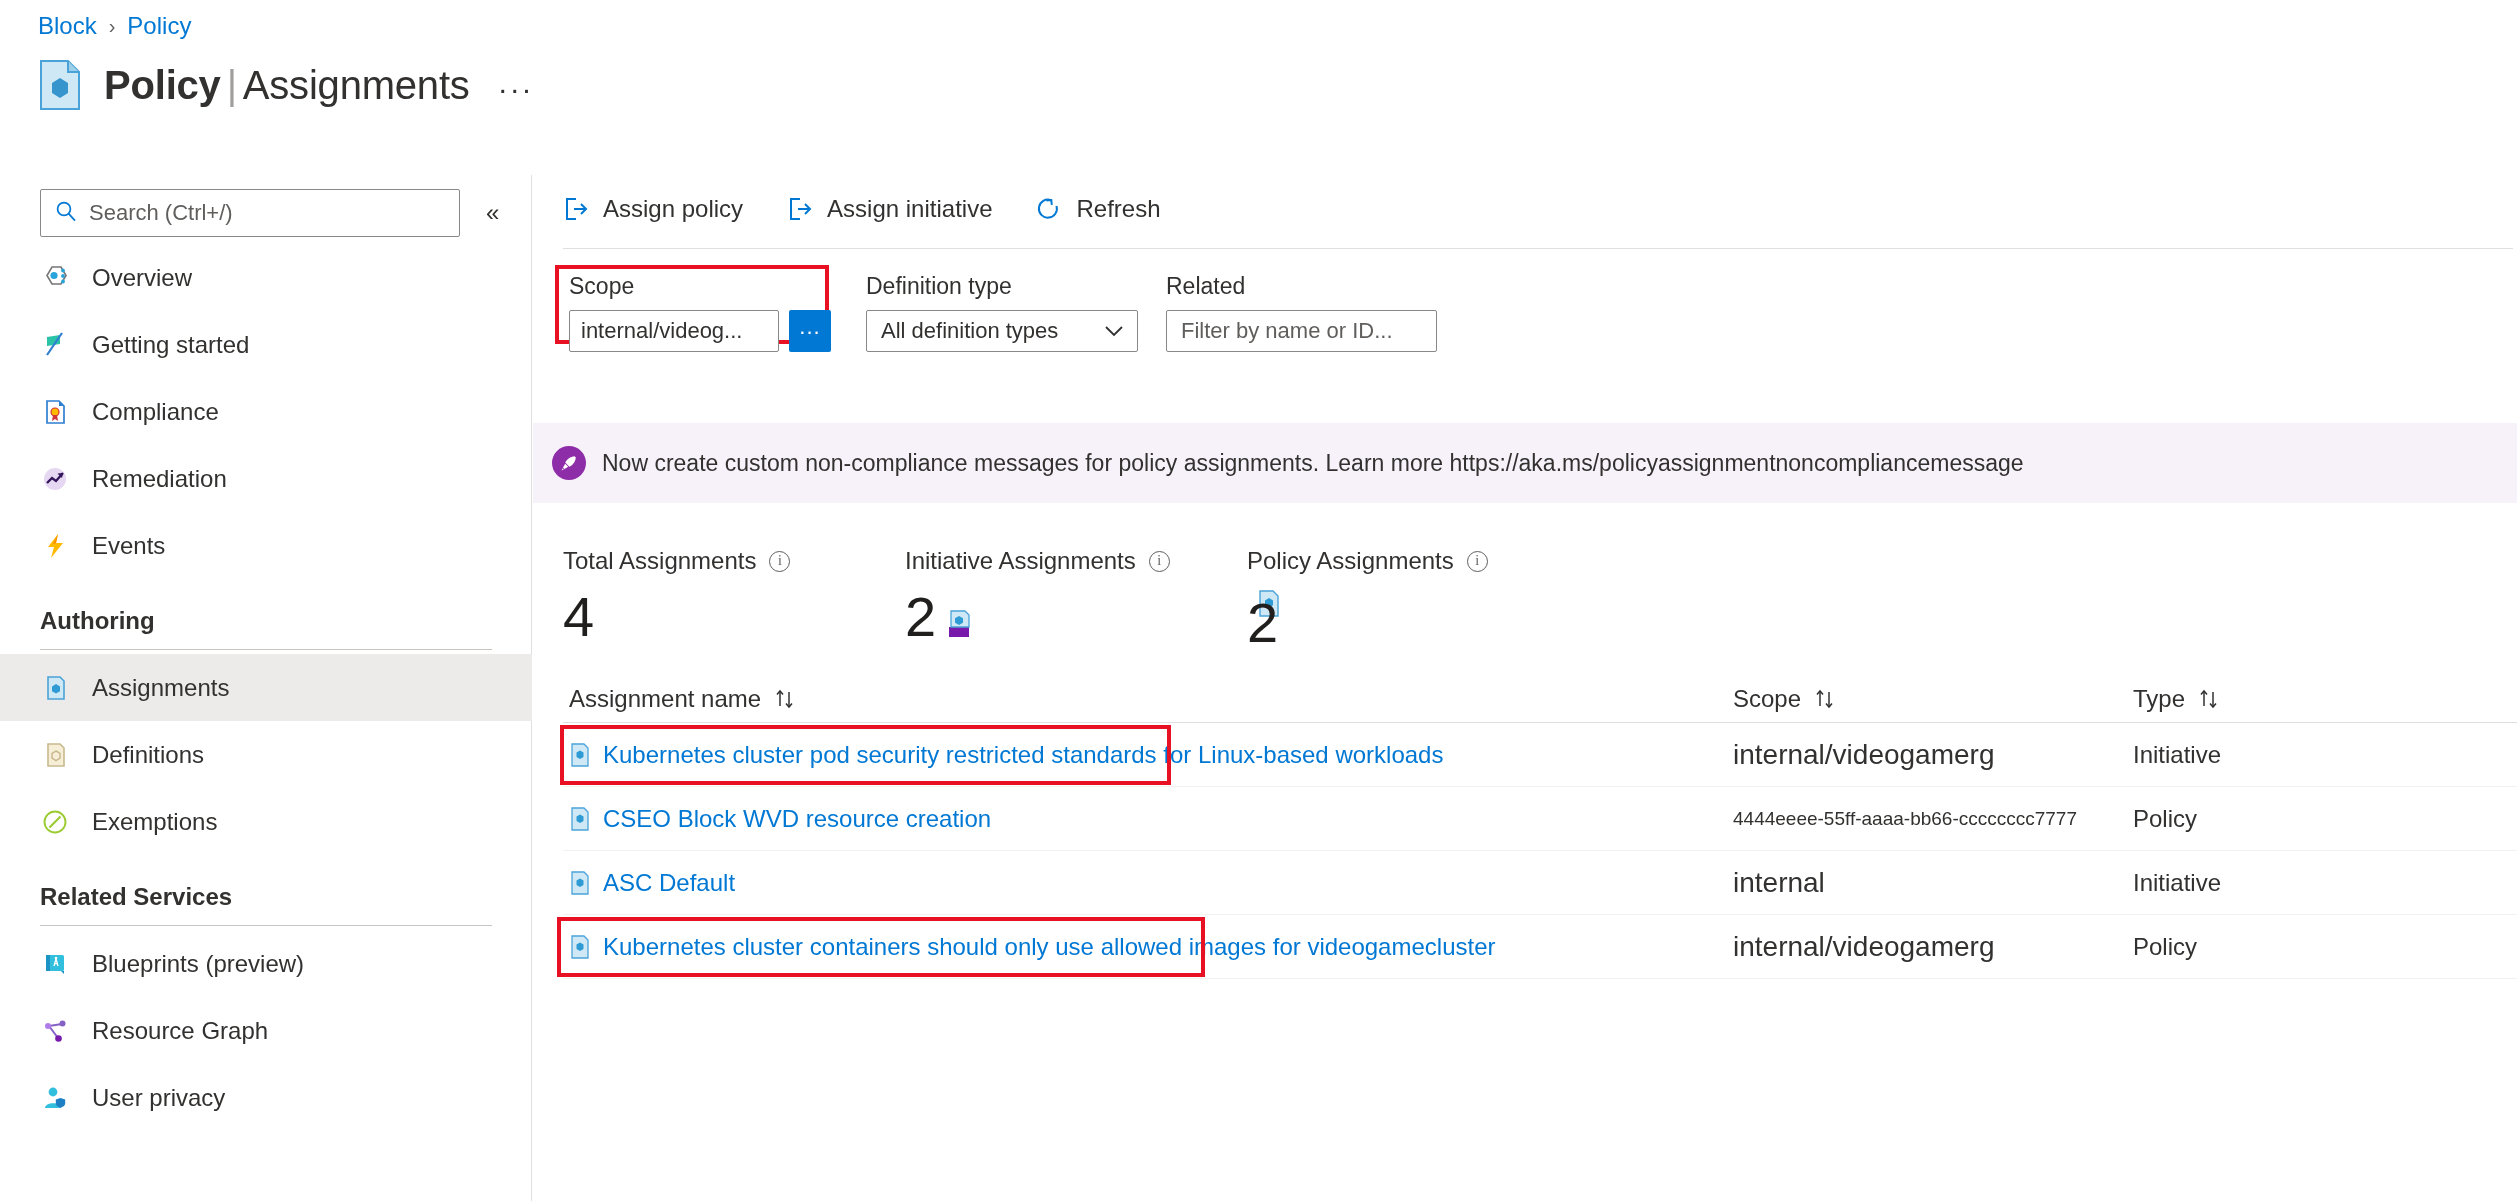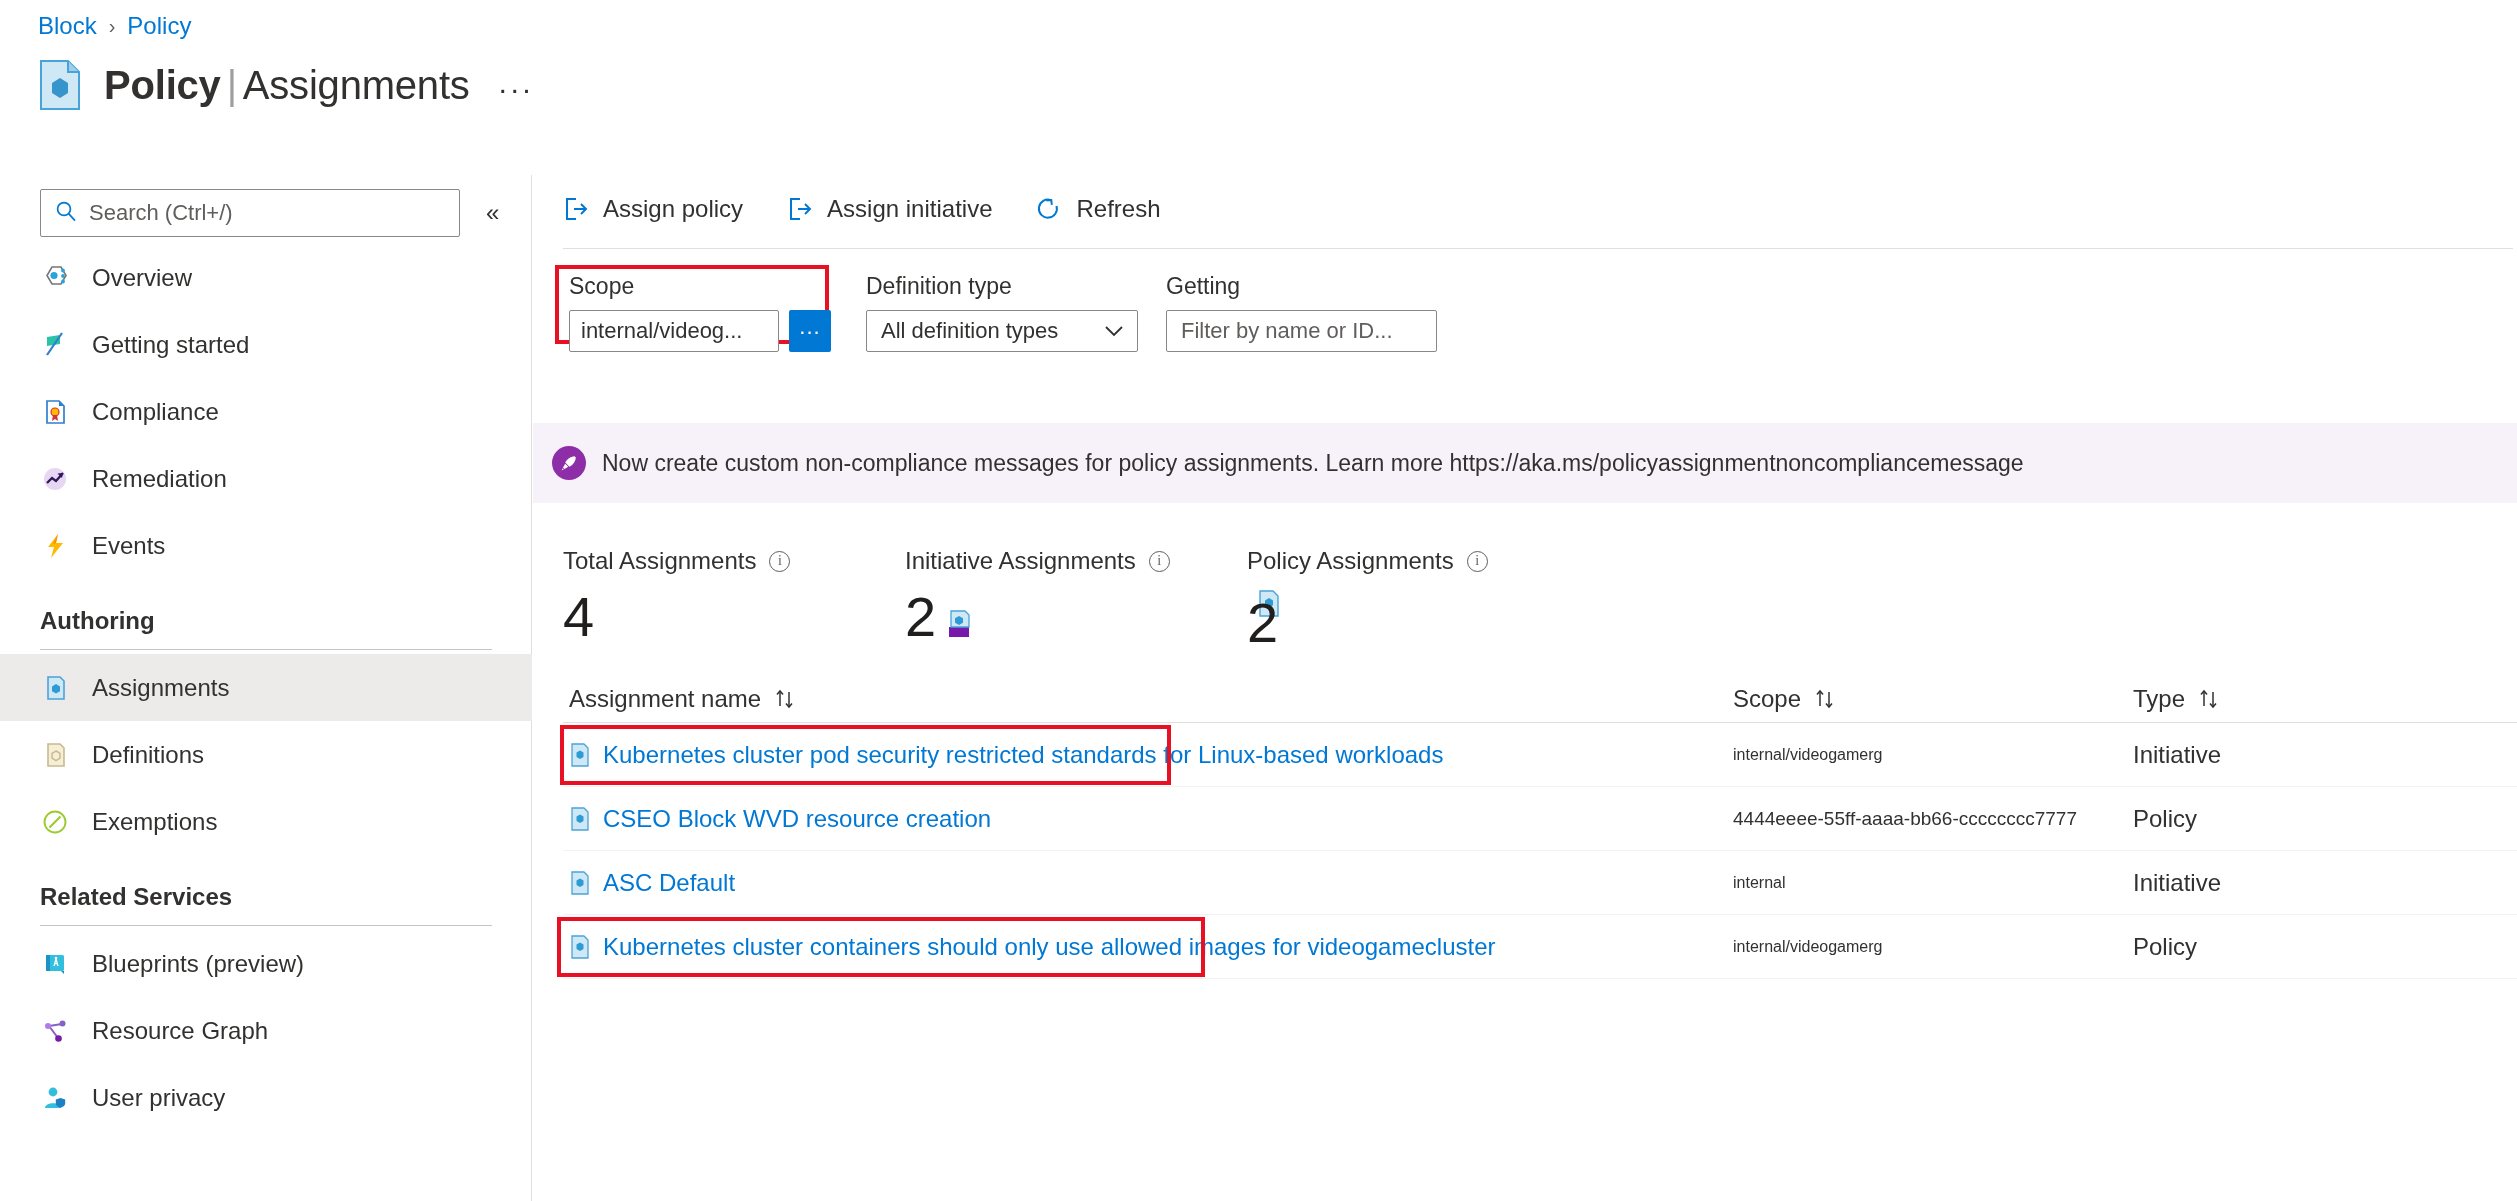--- a/index.html
+++ b/index.html
@@ -258,21 +258,21 @@
     width: 1170px;
     display: flex; align-items: center;
     padding-left: 6px;
   }
   .row-icon { width: 22px; height: 26px; margin-right: 12px; flex: 0 0 auto;}
   .row-link {
     font-size: 24px; color: #0078d4;
     cursor: pointer; white-space: nowrap;
   }
   .cell-scope {
-    width: 400px; font-size: 16px; color: #323130;
+    width: 400px; font-size: 28px; color: #323130;
     white-space: nowrap;
   }
   .cell-scope.small { font-size: 19px; }
   .cell-type { width: 300px; font-size: 24px; color: #323130; }
 
   .row-highlight {
     position: absolute;
     border: 4px solid #e81123;
     pointer-events: none;
   }
@@ -505,21 +505,21 @@
         <span>All definition types</span>
         <span>
           <svg width="22" height="14" viewBox="0 0 22 14">
             <polyline points="3,3 11,11 19,3" fill="none" stroke="#323130" stroke-width="1.8"></polyline>
           </svg>
         </span>
       </div>
     </div>
 
     <div class="searchfield-group">
-      <div class="field-label">Getting</div>
+      <div class="field-label">Related</div>
       <div class="search-field">Filter by name or ID...</div>
     </div>
   </div>
 
   <div class="banner">
     <span class="banner-icon">
       <svg width="22" height="22" viewBox="0 0 22 22">
         <path d="M16.5,4.2 C12.5,4.5 8.8,7.2 7.2,10.6 L11.4,14.8 C14.8,13.2 17.5,9.5 17.8,5.5 Z" fill="#ffffff"></path>
         <path d="M7.2,11.8 L5,15.5 L6.6,17.1 L10.2,14.8 Z" fill="#ffffff"></path>
         <path d="M4.8,16.2 L3.5,18.6 L5.9,17.3 Z" fill="#ffffff"></path>

